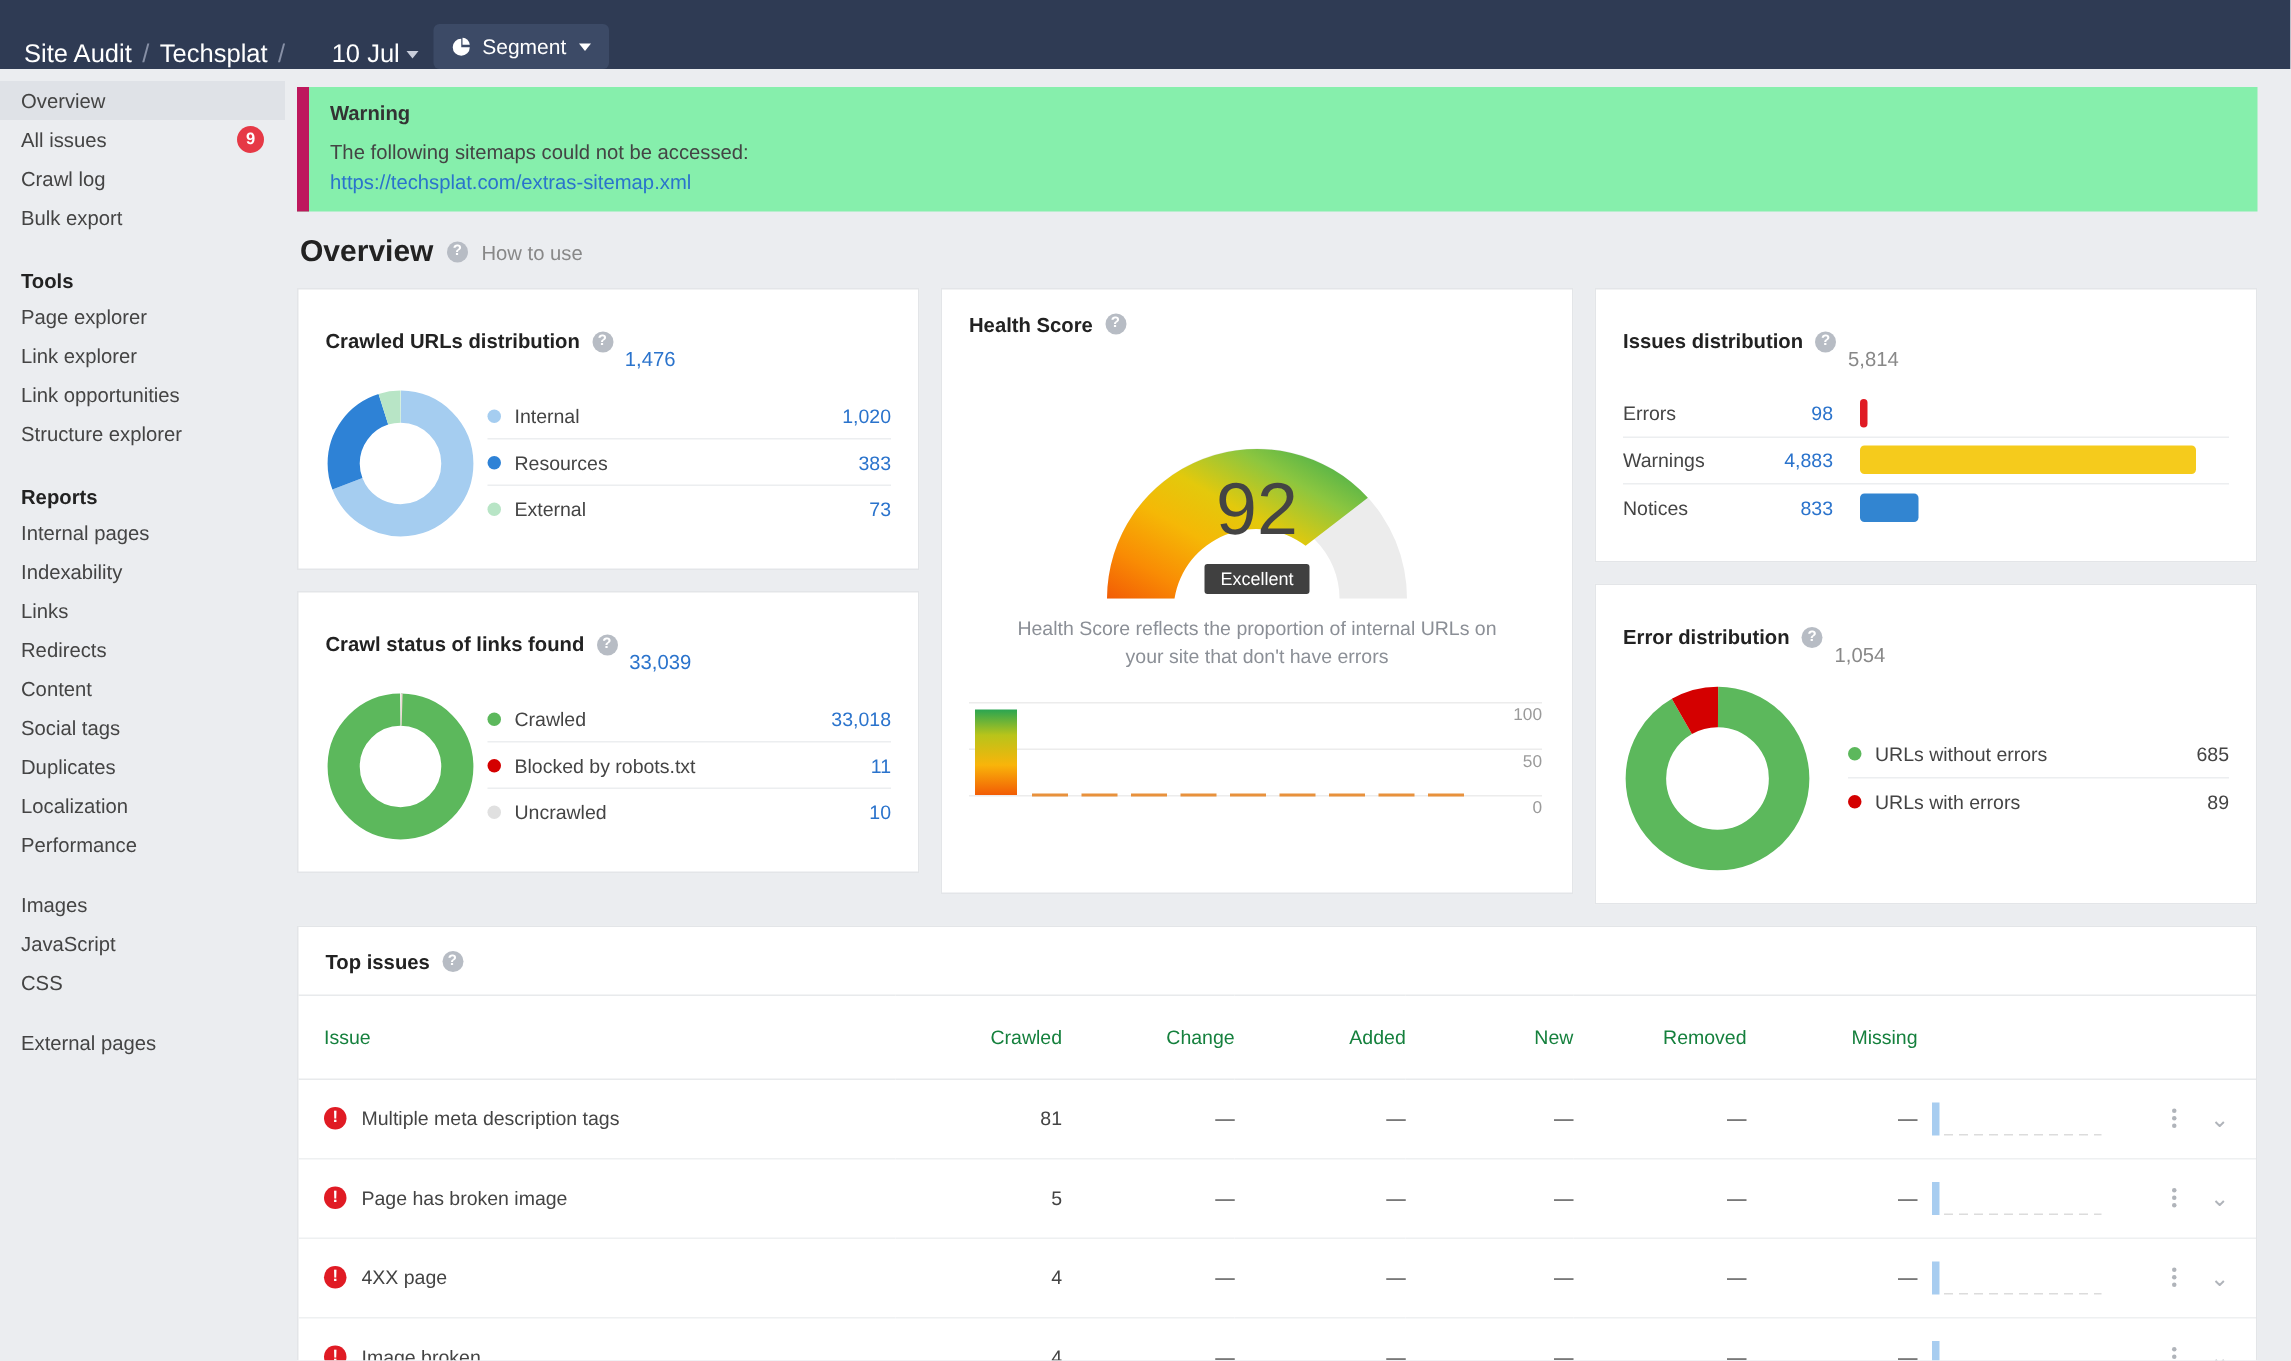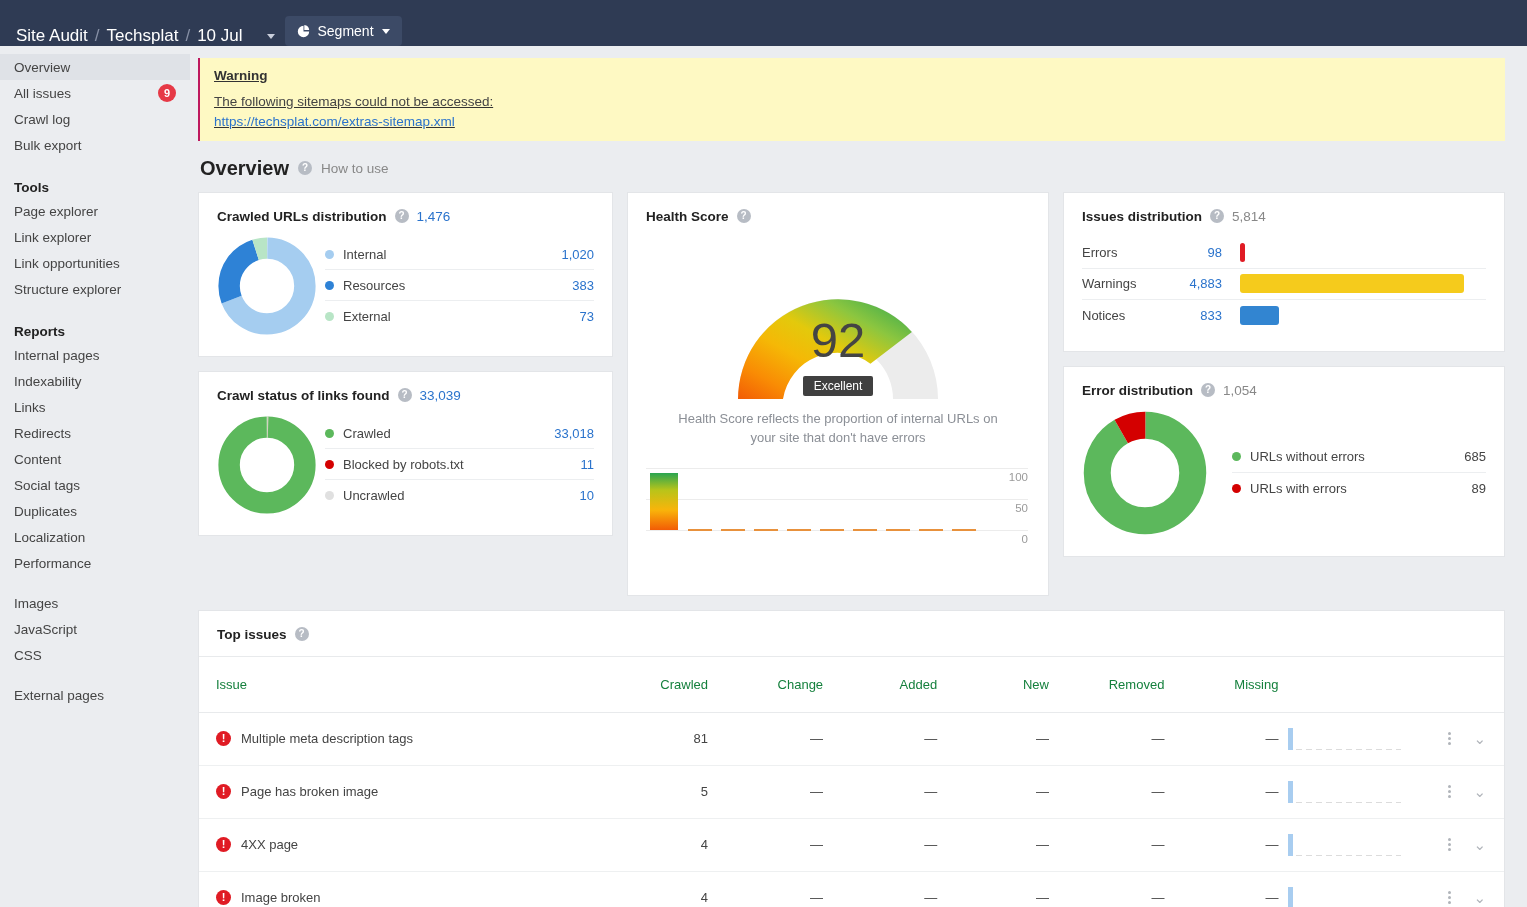--- a/index.html
+++ b/index.html
@@ -13,21 +13,21 @@
   }
 
   
   .topbar {
     height:46px; background:#2f3b54; display:flex; align-items:flex-end;
     padding:0 16px; gap:10px;
   }
   .crumbs { display:flex; align-items:center; font-size:17px; color:#fff; gap:7px; }
   .crumb { color:#ffffff; cursor:pointer; }
   .crumb-sep { color:#8790a6; font-weight:300; }
-  .crumb-date { color:#ffffff; display:flex; align-items:center; gap:24px; cursor:pointer; }
+  .crumb-date { color:#ffffff; display:flex; align-items:center; gap:4px; cursor:pointer;margin-left:24px; }
   .caret-down {
     width:0;height:0;border-left:4px solid transparent;border-right:4px solid transparent;
     border-top:5px solid #c9cedb; display:inline-block;
   }
   .segment-btn {
     display:flex; align-items:center; gap:8px;
     background:#3c4a66; color:#fff; border-radius:4px;
     padding:7px 12px; font-size:14px; cursor:pointer;
   }
   .segment-btn .caret-down { border-top-color:#ffffff; }
@@ -50,23 +50,22 @@
   .badge {
     background:#e63946; color:#fff; border-radius:9px; min-width:18px; height:18px;
     font-size:11px; font-weight:bold; display:flex; align-items:center; justify-content:center;
     padding:0 5px;
   }
 
   .content { flex:1; padding:12px 22px 0 8px; overflow:hidden; }
 
   
   .warning {
-    background:#fef9c3; border-left:2px solid #be185d; padding:10px 14px 12px;
+    background:#86efac; border-left:8px solid #be185d; padding:10px 14px 12px;
     margin-bottom:16px;
-    text-decoration:underline;
   }
   .warning-title { font-weight:bold; color:#333; font-size:13.5px; margin-bottom:8px; }
   .warning-text { color:#444; font-size:13.5px; line-height:1.7; }
   .warning-link { color:#2a73cc; text-decoration:none; font-size:13.5px; cursor:pointer; }
 
   
   .sec-head { display:flex; align-items:center; gap:9px; margin:6px 0 12px 2px; }
   .sec-title { font-size:20px; font-weight:bold; color:#222; }
   .howto { color:#888; font-size:13.5px; cursor:pointer; }
   .qmark {
@@ -76,21 +75,21 @@
   }
 
   
   .grid { display:grid; grid-template-columns:415px 422px 1fr; gap:14px; }
   .col { display:flex; flex-direction:column; gap:14px; }
   .card { background:#fff; border:1px solid #e3e5e8; }
   .card-title {
     display:flex; align-items:center; gap:8px; padding:16px 18px 0;
     font-weight:bold; font-size:13.5px; color:#222;
   }
-  .card-total { color:#2a73cc; font-weight:normal; }
+  .card-total { color:#2a73cc; font-weight:normal;margin-top:23px; }
   .card-total.grey { color:#888; }
 
   
   .donut-row { display:flex; align-items:center; padding:12px 18px 20px; gap:8px; }
   .legend { flex:1; }
   .legend-row {
     display:flex; align-items:center; height:31px; border-bottom:1px solid #eceef0;
     font-size:13px; color:#444;
   }
   .legend-row:last-child { border-bottom:none; }

